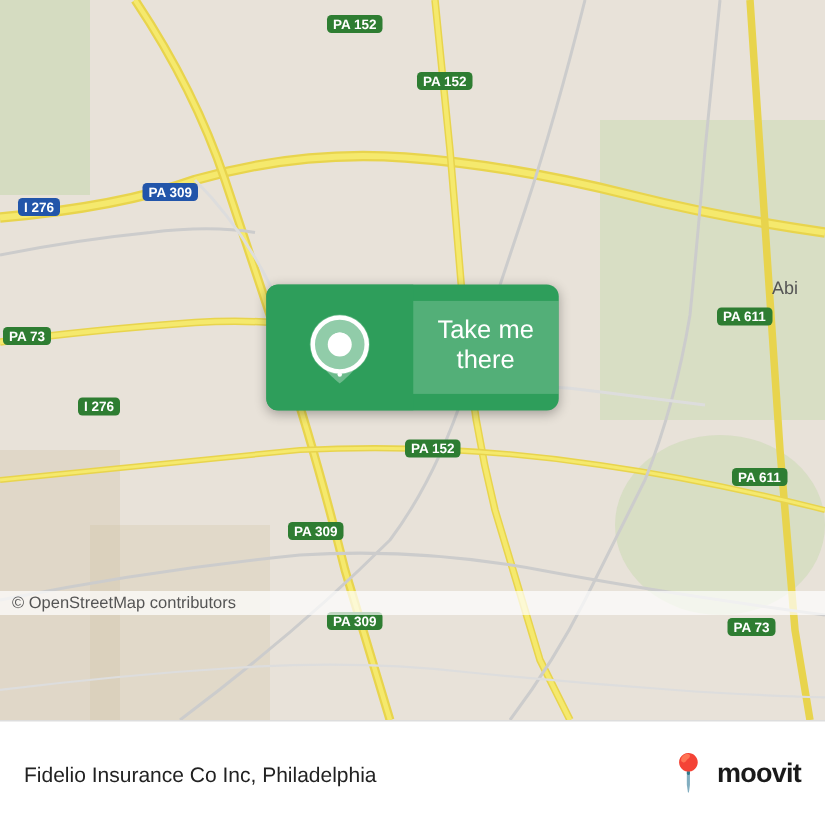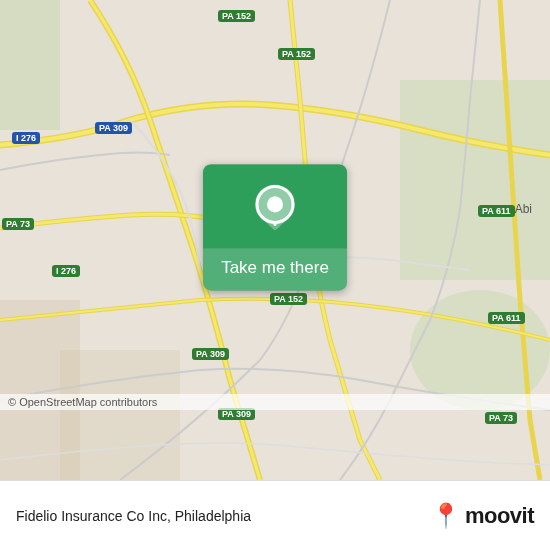--- a/index.html
+++ b/index.html
@@ -53,23 +53,23 @@
       position: absolute;
       top: 50%;
       left: 50%;
       transform: translate(-50%, -60%);
       background: #2e9e5b;
       border: none;
       border-radius: 8px;
       padding: 0;
       cursor: pointer;
       display: flex;
-      flex-direction: column;
-      align-items: center;
-      width: 144px;
+      flex-direction: row;
+      align-items: center;
+      width: 195px;
       overflow: hidden;
       box-shadow: 0 2px 8px rgba(0,0,0,0.3);
     }
 
     .location-btn-icon-area {
       background: #2e9e5b;
       width: 100%;
       display: flex;
       justify-content: center;
       align-items: center;
@@ -108,21 +108,21 @@
     }
 
     .moovit-logo {
       display: flex;
       align-items: center;
       gap: 4px;
       margin-left: auto;
     }
 
     .moovit-text {
-      font-size: 22px;
+      font-size: 18px;
       font-weight: bold;
       color: #1a1a1a;
       letter-spacing: -0.5px;
     }
 
     .location-name {
       font-size: 14px;
       color: #222;
       font-weight: 500;
     }
@@ -183,21 +183,21 @@
   <div class="road-badge road-green" style="top:265px;left:52px;">I 276</div>
   <div class="road-badge road-green" style="top:10px;left:218px;">PA 152</div>
   <div class="road-badge road-green" style="top:48px;left:278px;">PA 152</div>
   <div class="road-badge road-green" style="top:293px;left:270px;">PA 152</div>
   <div class="road-badge road-green" style="top:348px;left:192px;">PA 309</div>
   <div class="road-badge road-green" style="top:408px;left:218px;">PA 309</div>
   <div class="road-badge road-green" style="top:205px;left:478px;">PA 611</div>
   <div class="road-badge road-green" style="top:312px;left:488px;">PA 611</div>
   <div class="road-badge road-green" style="top:412px;left:485px;">PA 73</div>
 
-  <div style="position:absolute;top:202px;right:18px;font-size:12px;color:#555;font-weight:500;">Abi</div>
+  <div style="position:absolute;top:185px;right:18px;font-size:12px;color:#555;font-weight:500;">Abi</div>
 
   <button class="location-btn">
     <div class="location-btn-icon-area">
 
       <svg width="44" height="54" viewBox="0 0 44 54">
         <ellipse cx="22" cy="22" rx="20" ry="20" fill="white" opacity="0.25"></ellipse>
         <circle cx="22" cy="22" r="18" fill="none" stroke="white" stroke-width="3"></circle>
         <circle cx="22" cy="22" r="8" fill="white"></circle>
         <path d="M22,42 Q22,42 22,42" stroke="white" stroke-width="3" stroke-linecap="round"></path>
 

